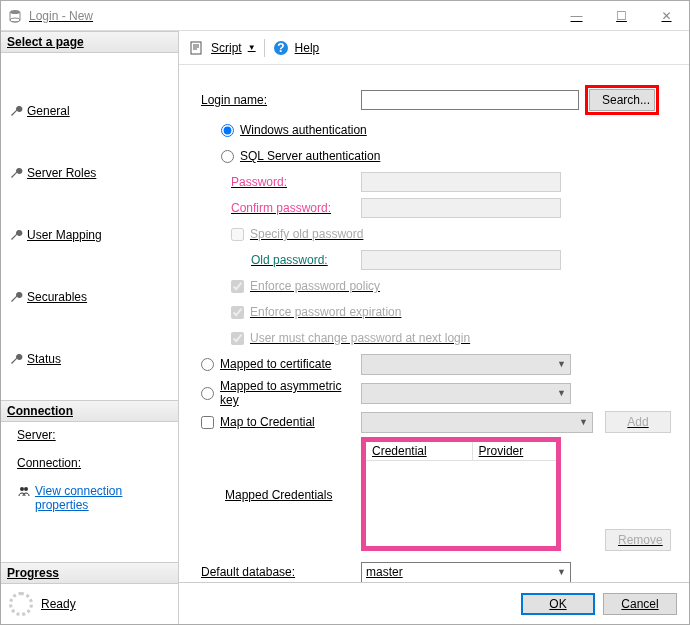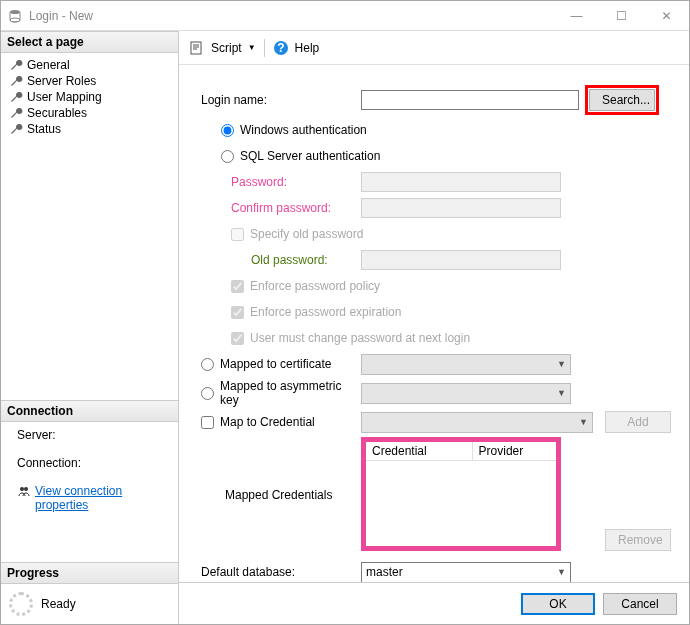--- a/index.html
+++ b/index.html
@@ -1,41 +1,41 @@
 <!DOCTYPE html>
 <html><head>
 <meta charset="utf-8">
 <style>
 * { box-sizing: border-box; font-family: "Segoe UI", Tahoma, sans-serif; font-size: 12px; }
 html, body { margin: 0; padding: 0; width: 690px; height: 625px; background: #fff; }
-.window { width: 690px; height: 625px; border: 1px solid #aaa; display: flex; flex-direction: column; }
+.window { width: 690px; height: 625px; border: 1px solid #aaa; display: flex; flex-direction: column; text-decoration: underline; }
 .titlebar { height: 30px; background: #fff; display: flex; align-items: center; border-bottom: 1px solid #ddd; }
 .titlebar .icon { width: 16px; height: 16px; margin: 0 6px; }
 .titlebar .title { flex: 1; color: #888; }
 .titlebar .btns { display: flex; }
 .titlebar .wbtn { width: 45px; height: 29px; display: flex; align-items: center; justify-content: center; color: #888; }
 .body { flex: 1; display: flex; overflow: hidden; }
 .left { width: 178px; border-right: 1px solid #ccc; display: flex; flex-direction: column; background: #fff; }
 .section-hdr { background: linear-gradient(#f4f4f4,#e6e6e6); border-top: 1px solid #ccc; border-bottom: 1px solid #ccc; padding: 3px 6px; font-weight: bold; }
 .section-body { padding: 4px 4px; }
-.nav-item { display: flex; align-items: center; padding: 1px 4px; gap: 4px; color: #000; }
+.nav-item { display: flex; align-items: center; padding: 1px 4px; gap: 4px; color: #000; margin-top: 46px; }
 .nav-item .wrench { width: 14px; height: 14px; display: inline-block; }
 .conn-body { padding: 6px 16px; font-size: 12px; }
 .conn-body .row { margin-bottom: 14px; }
 .link { color: #0066cc; text-decoration: underline; }
 .progress-body { display: flex; align-items: center; gap: 8px; padding: 8px; }
 .spinner { width: 24px; height: 24px; border: 3px dotted #ccc; border-radius: 50%; }
 .right { flex: 1; display: flex; flex-direction: column; }
 .toolbar { height: 34px; display: flex; align-items: center; gap: 6px; padding: 0 10px; border-bottom: 1px solid #e0e0e0; }
 .toolbar .sep { width: 1px; height: 18px; background: #ccc; margin: 0 2px; }
 .main { flex: 1; padding: 20px 14px 8px 22px; overflow: hidden; }
 .form-row { display: flex; align-items: center; margin-bottom: 4px; min-height: 22px; }
 .lbl { width: 160px; }
 .lbl-indent1 { padding-left: 30px; color: #ec4899; }
-.lbl-indent2 { padding-left: 50px; color: #4d7c0f; }
+.lbl-indent2 { padding-left: 50px; color: #0f766e; }
 .sub { padding-left: 20px; }
 .radio, .check { margin: 0 6px 0 0; }
 .txt { height: 20px; border: 1px solid #7a7a7a; padding: 1px 4px; }
 .txt[disabled] { background: #f0f0f0; border: 1px solid #d0d0d0; }
 .btn { height: 22px; border: 1px solid #adadad; background: #e1e1e1; padding: 0 12px; }
 .btn[disabled] { color: #aaa; background: #efefef; border-color: #d0d0d0; }
 .btn-search { width: 66px; }
 .search-highlight { border: 3px solid #ff0000; padding: 1px; display: inline-block; }
 .combo { height: 21px; border: 1px solid #7a7a7a; background: #fff; position: relative; display: flex; align-items: center; padding: 0 18px 0 4px; }
 .combo.disabled { background: #e5e5e5; border-color: #bdbdbd; color: #888; }

